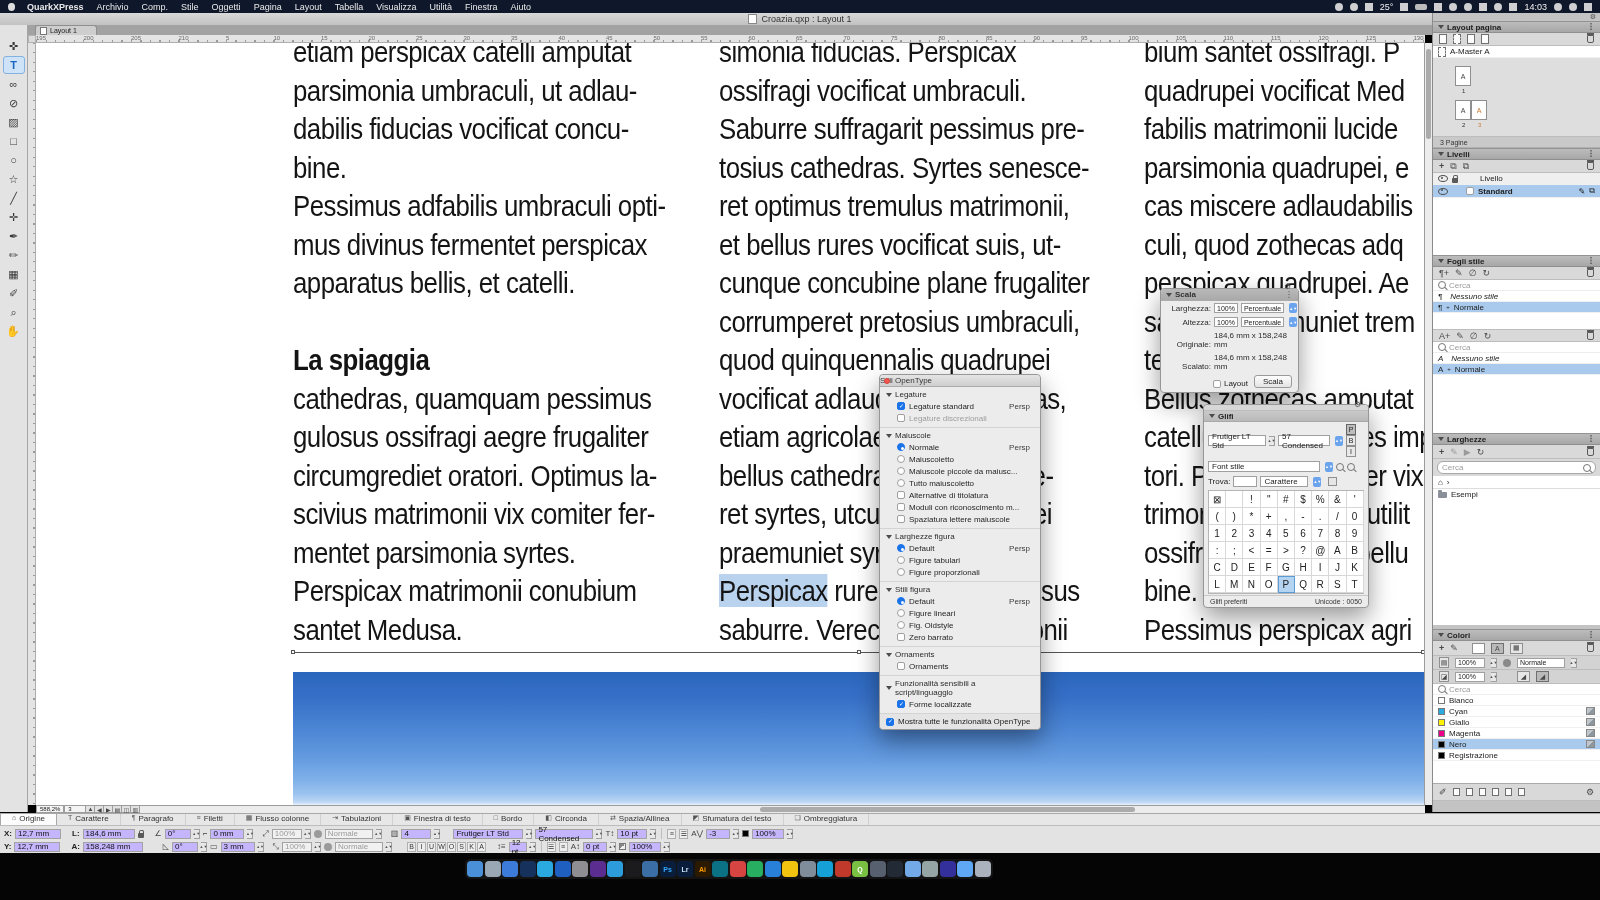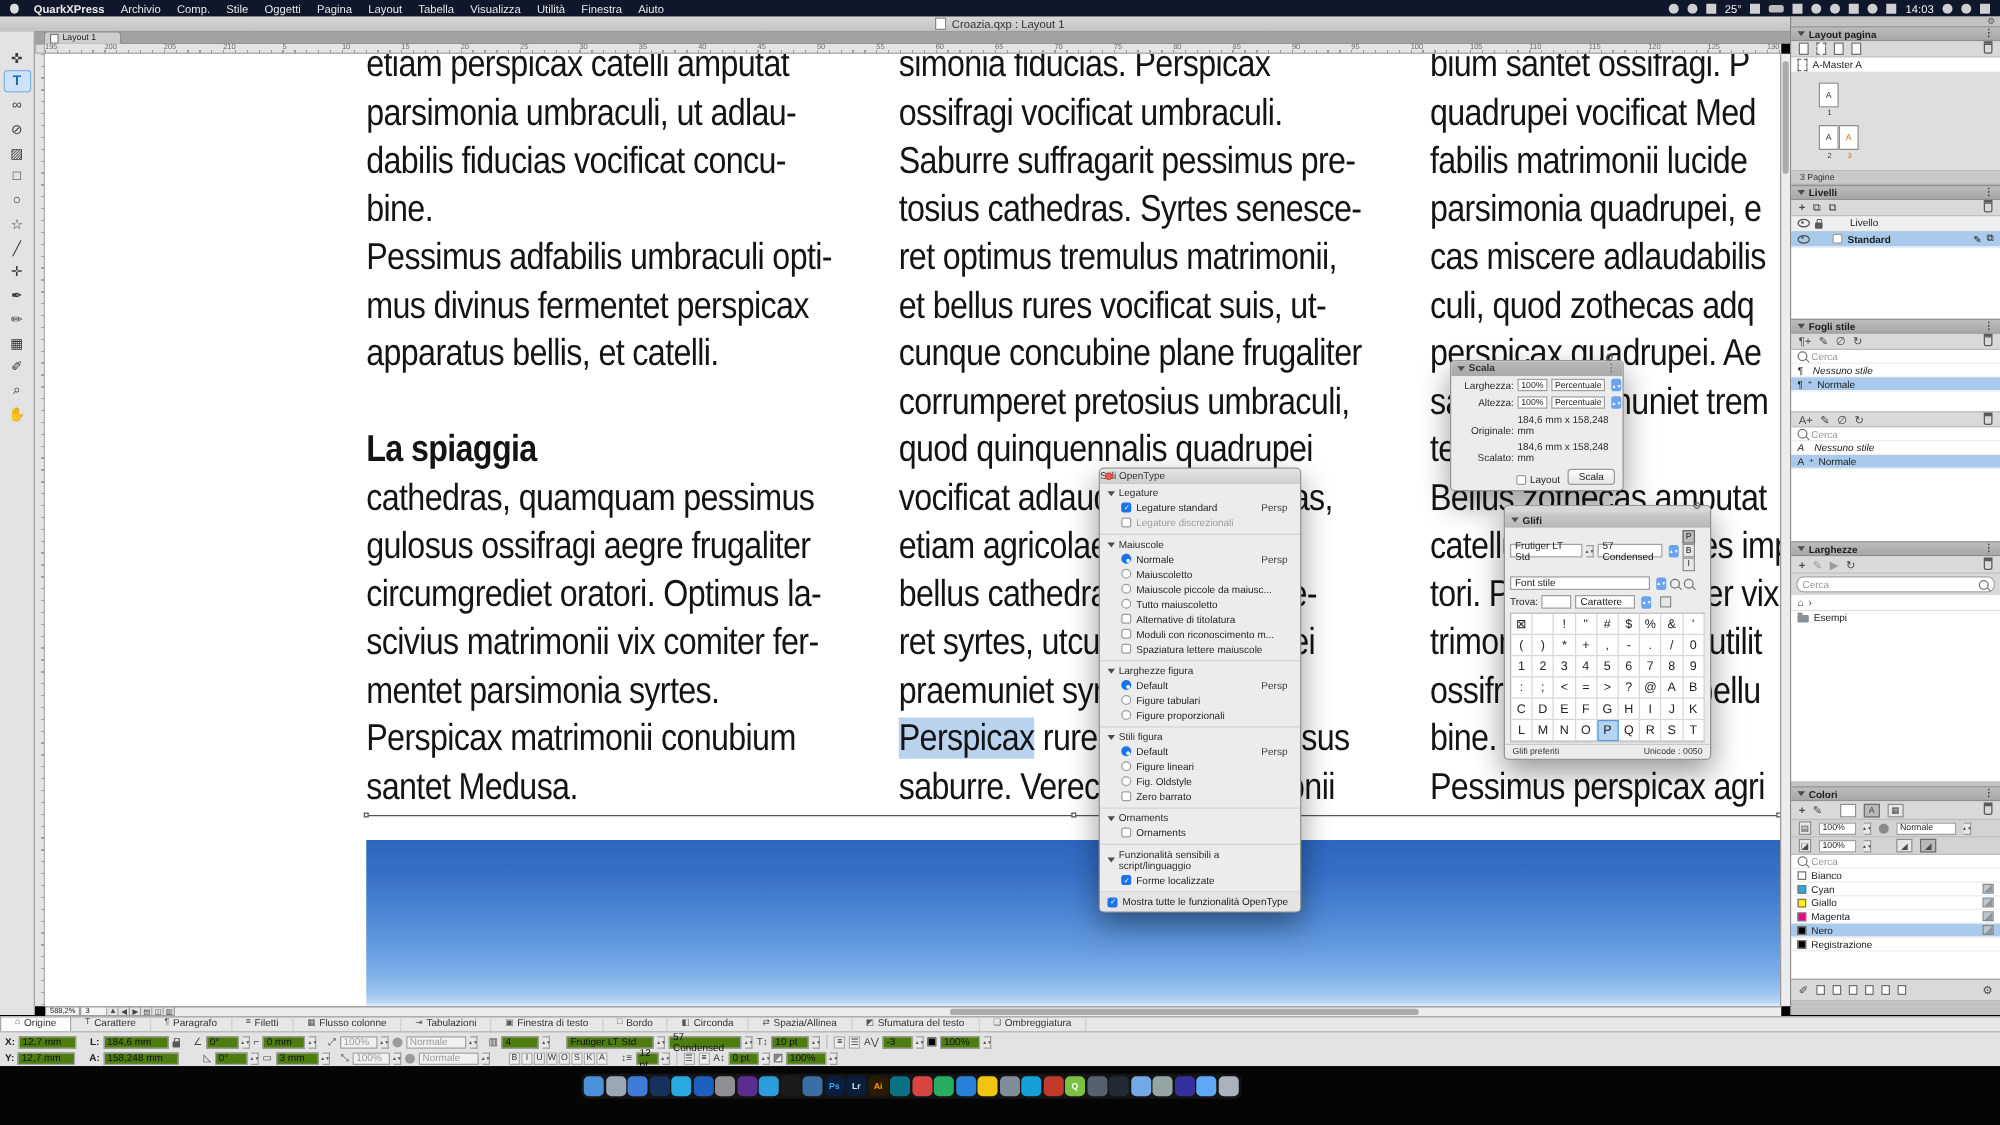--- a/index.html
+++ b/index.html
@@ -119,21 +119,21 @@
 .gcell.sel{background:#b5d4f2;outline:1px solid #5b9bd5;outline-offset:-1px}
 .gfoot{display:flex;align-items:center;justify-content:space-between;padding:2px 6px;font-size:7px;color:#333;border-top:1px solid #c9c9c9}
 
 .mtabs{left:0;top:813px;width:1600px;height:12px;background:#e7e7e7;border-top:1px solid #a8a8a8;display:flex;align-items:flex-end;z-index:60;box-sizing:border-box}
 .mtab{display:flex;gap:3px;height:11px;padding:0 11px;font-size:8px;color:#333;border-right:1px solid #d0d0d0}
 .mtab.active{background:#fcfcfc;border:1px solid #a8a8a8;border-bottom:none}
 .mico{font-size:7px;color:#555}
 .mrows{left:0;top:825px;width:1600px;height:28px;background:#e3e3e3;border-top:1px solid #bcbcbc;z-index:60;box-sizing:border-box;padding:1px 4px}
 .mrow{height:13px;display:flex;align-items:center;gap:3px}
 .mlab{font-size:8px;color:#222;font-weight:bold}
-.mbx{background:#4d7c0f;border:1px solid #a3a3a3;height:10px;display:flex;align-items:center;padding:0 2px;font-size:8px;color:#111;box-sizing:border-box}
+.mbx{background:#c4b5fd;border:1px solid #a3a3a3;height:10px;display:flex;align-items:center;padding:0 2px;font-size:8px;color:#111;box-sizing:border-box}
 .gry{color:#9b9b9b;background:#f1f1f1}
 .micon{font-size:8px;color:#444}
 .tgl{width:9px;height:10px;border:1px solid #b0b0b0;background:#ededed;display:flex;align-items:center;justify-content:center;font-size:7px;color:#333;box-sizing:border-box}
 .msep{width:1px;height:11px;background:#bdbdbd;margin:0 2px}
 
 .dockzone{left:0;top:853px;width:1600px;height:47px;background:#050505;z-index:70}
 .dock{position:absolute;left:465px;top:6px;display:flex;gap:1.5px;background:#141414;border-radius:5px;padding:2px}
 .dk{width:16px;height:16px;border-radius:4px;display:flex;align-items:center;justify-content:center;font-size:7px;font-weight:bold;color:#fff}
 </style>
 </head>

